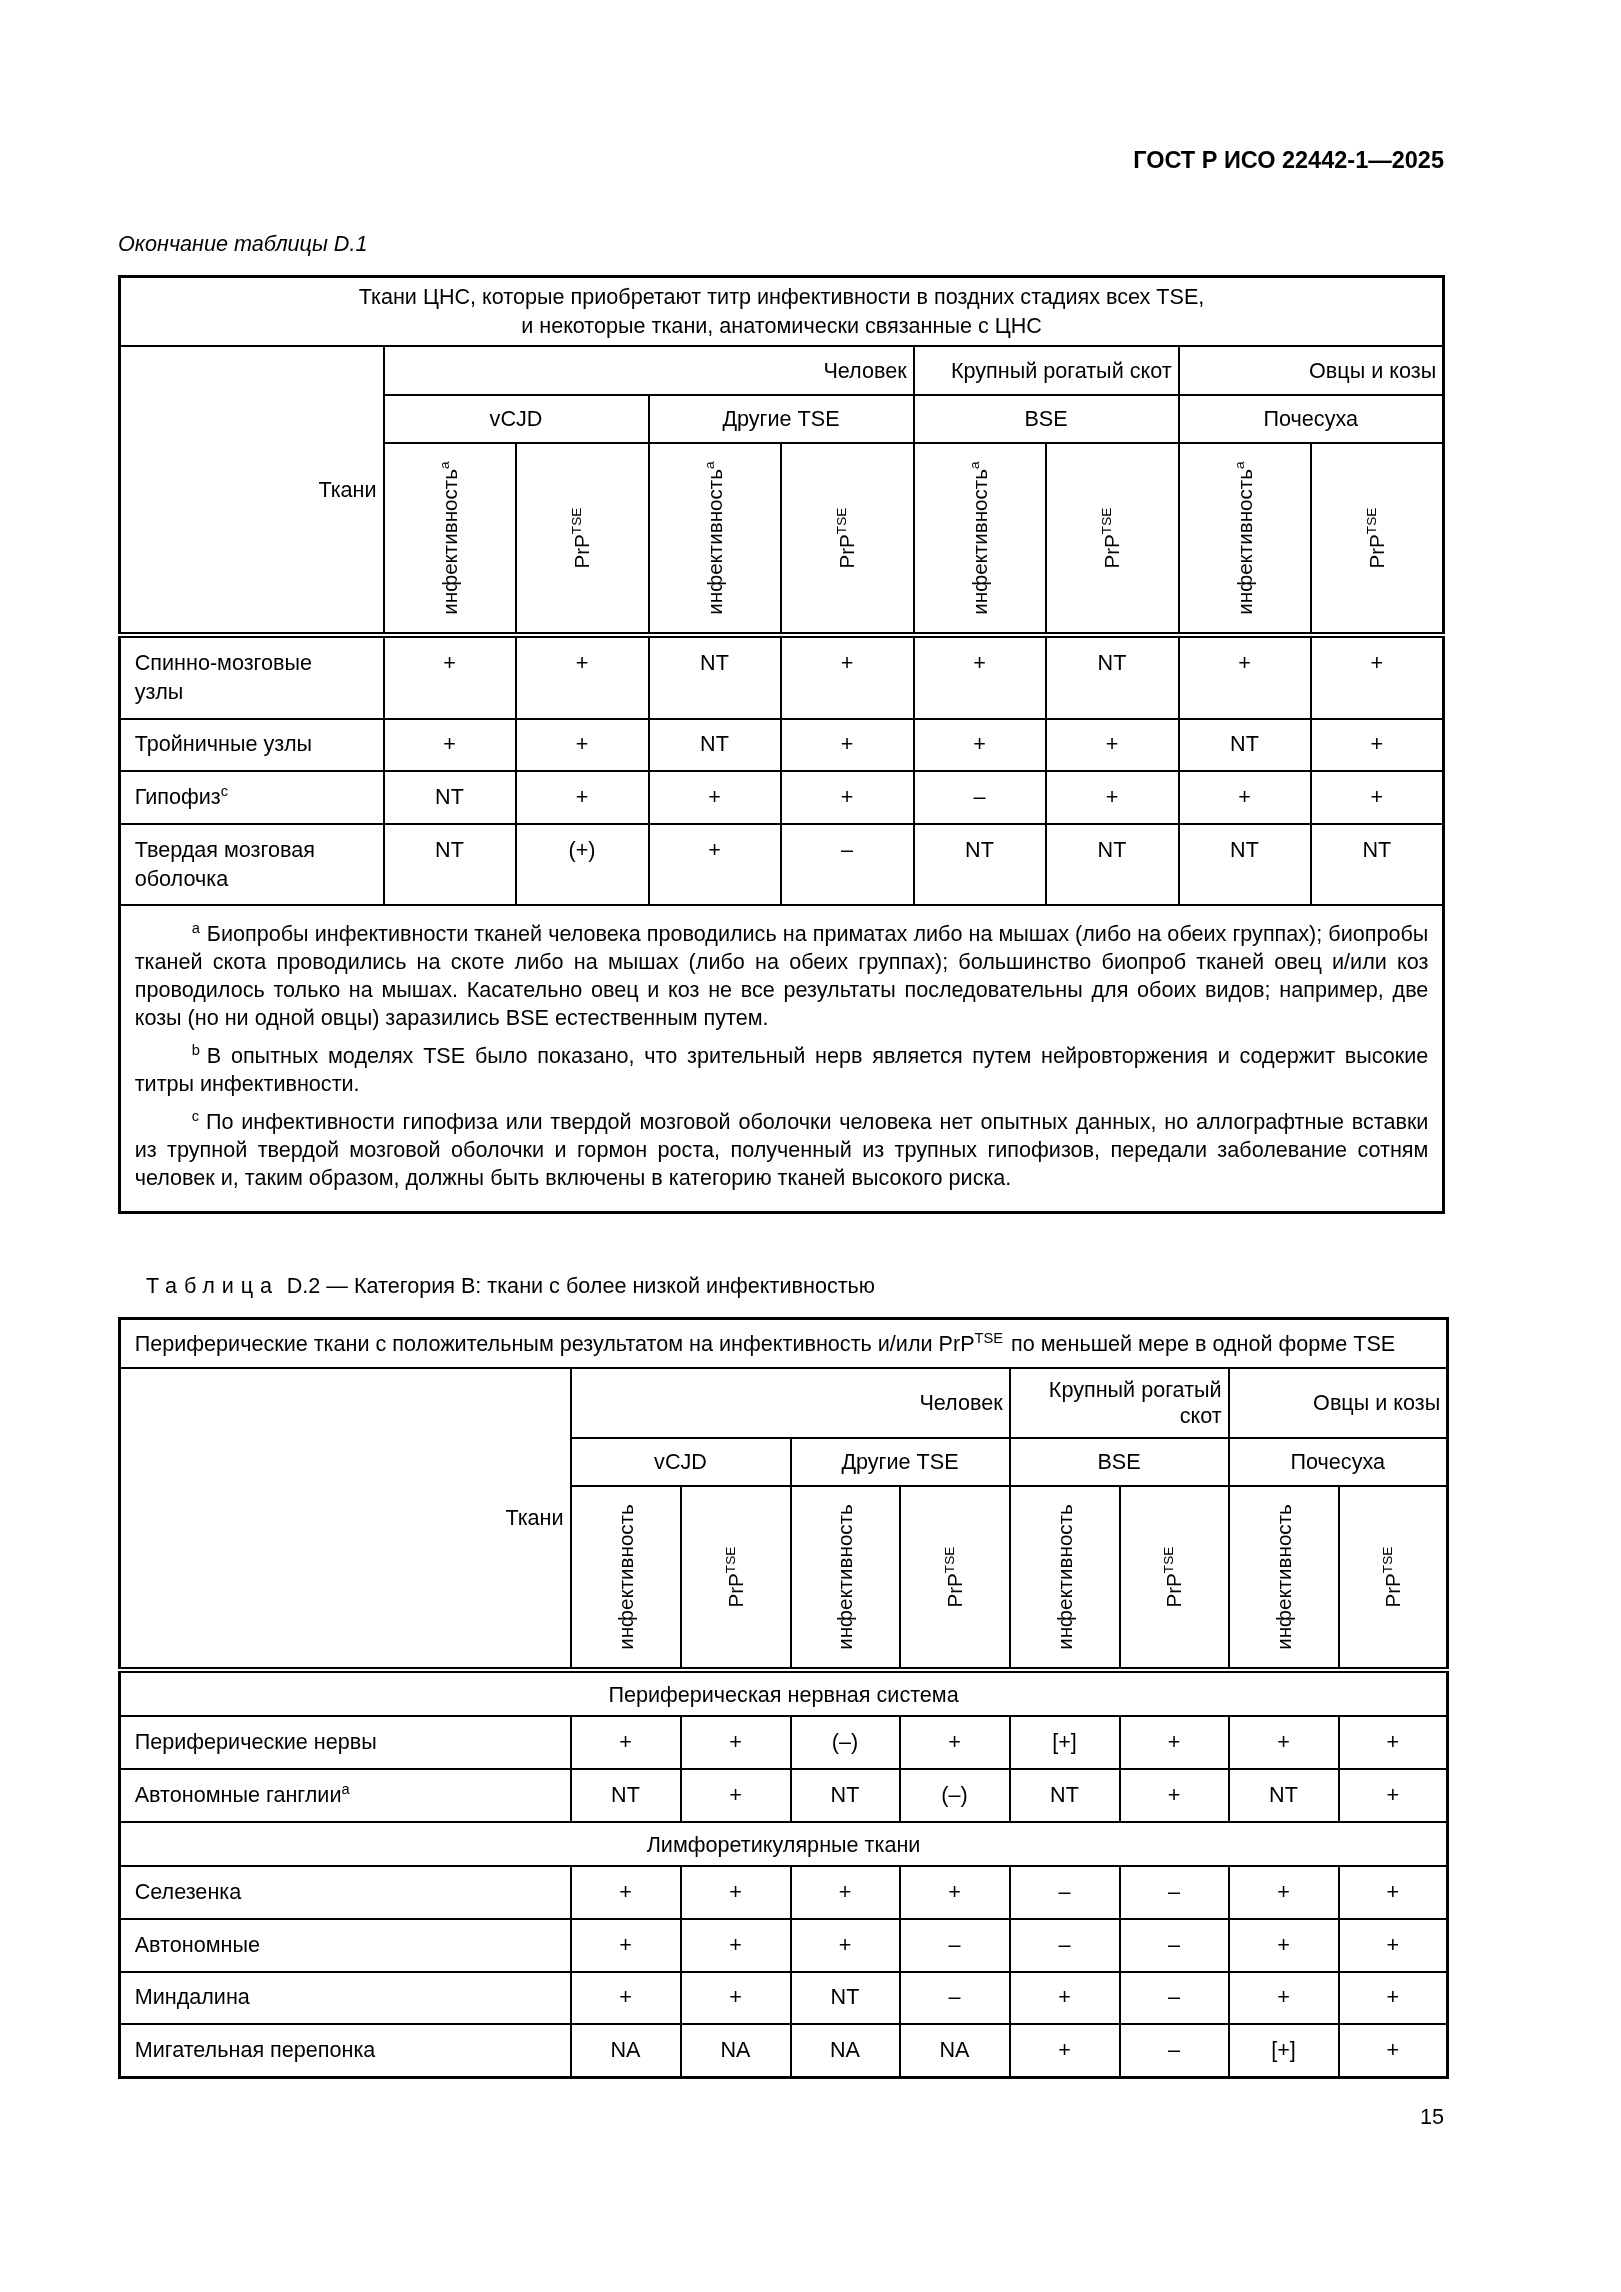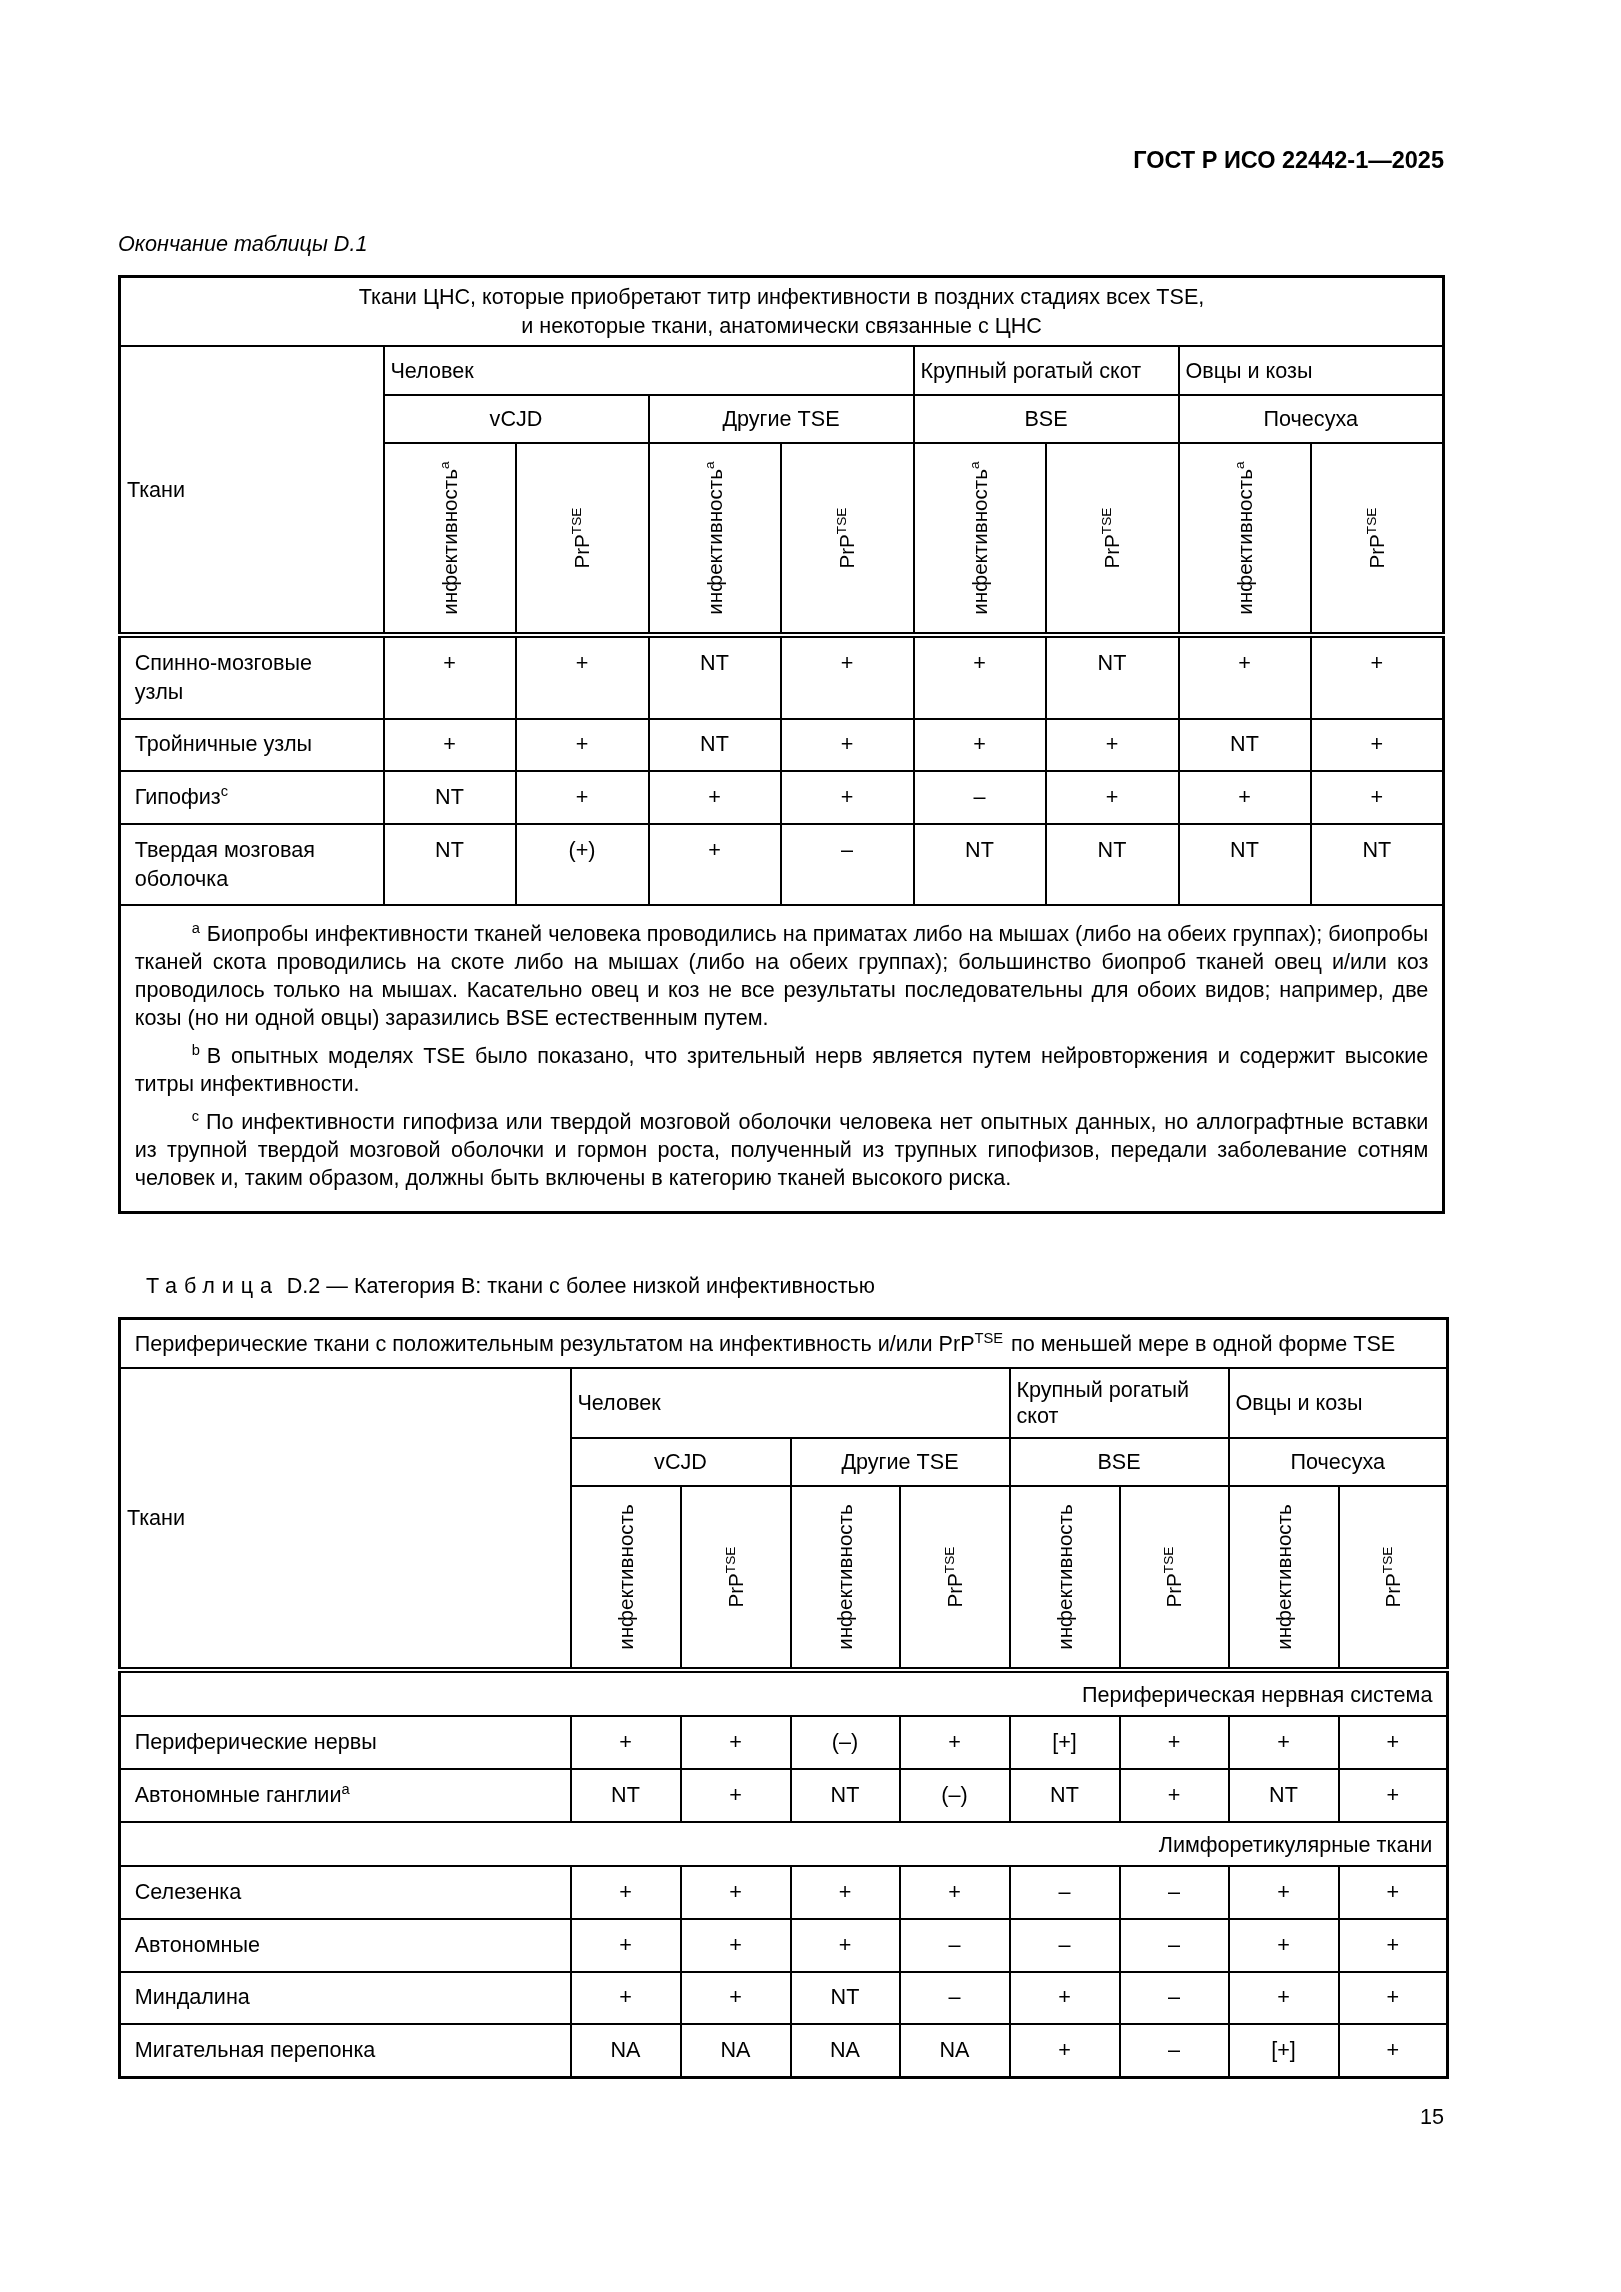--- a/index.html
+++ b/index.html
@@ -30,42 +30,42 @@
     width:1326px;
     margin-top:17.6px;
     font-size:21.6px;
   }
   .tbl { border:3.9px solid #000; }
   .tbl td { border:2px solid #000; }
 
   
   .title-row td { border-bottom:2.9px solid #000; text-align:center; vertical-align:middle; line-height:29px; padding:4.9px 9.8px; }
   .d2 .title-row td { text-align:left; padding:8.8px 13.7px; }
-  .group-row td { border-bottom:2.9px solid #000; text-align:left; vertical-align:middle; line-height:25.5px; padding:10.8px 5.9px;margin-top:20px; }
+  .group-row td { border-bottom:2.9px solid #000; text-align:right; vertical-align:middle; line-height:25.5px; padding:10.8px 5.9px;margin-top:20px; }
   .d2 .group-row td { padding:8.8px 5.9px; }
   .sub-row td { border-bottom:2.9px solid #000; text-align:center; vertical-align:middle; padding:9.8px 5.9px; }
   .rot-row td { border-bottom:6.9px double #000; height:188px; padding:0; }
   .d2 .rot-row td { height:180px; }
   .tissues-cell { text-align:center; vertical-align:middle; border-bottom:6.9px double #000 !important; }
 
   .rot-cell { position:relative; }
   .rot {
     position:absolute; left:50%; top:50%;
     transform:translate(-50%,-50%) rotate(-90deg);
     white-space:nowrap;
     font-size:20.6px;
     line-height:20.6px;
   }
   sup { font-size:14.7px; line-height:0; }
   .rot sup { font-size:13.7px; }
 
   
   .data-row td { border-bottom:2.9px solid #000; vertical-align:top; text-align:center; padding:9.8px 3.9px 11.8px; line-height:29px; }
   .data-row td.lbl { text-align:left; padding-left:13.7px; padding-right:29px;margin-top:24px; }
-  .section-row td { border-bottom:2.9px solid #000; text-align:right; vertical-align:middle; padding:6.9px 13.7px; line-height:29px; }
+  .section-row td { border-bottom:2.9px solid #000; text-align:center; vertical-align:middle; padding:6.9px 13.7px; line-height:29px; }
 
   .fn-cell { vertical-align:top; padding:3.9px 13.7px 9.8px; }
   .fn { margin:9.8px 0; text-indent:57px; text-align:justify; line-height:28px; font-size:21.6px; }
   .fn sup { margin-right:6.9px; }
 
   .page-number { text-align:right; margin-top:25.5px; font-size:21.6px; }
 </style>
 </head>
 <body>
 

